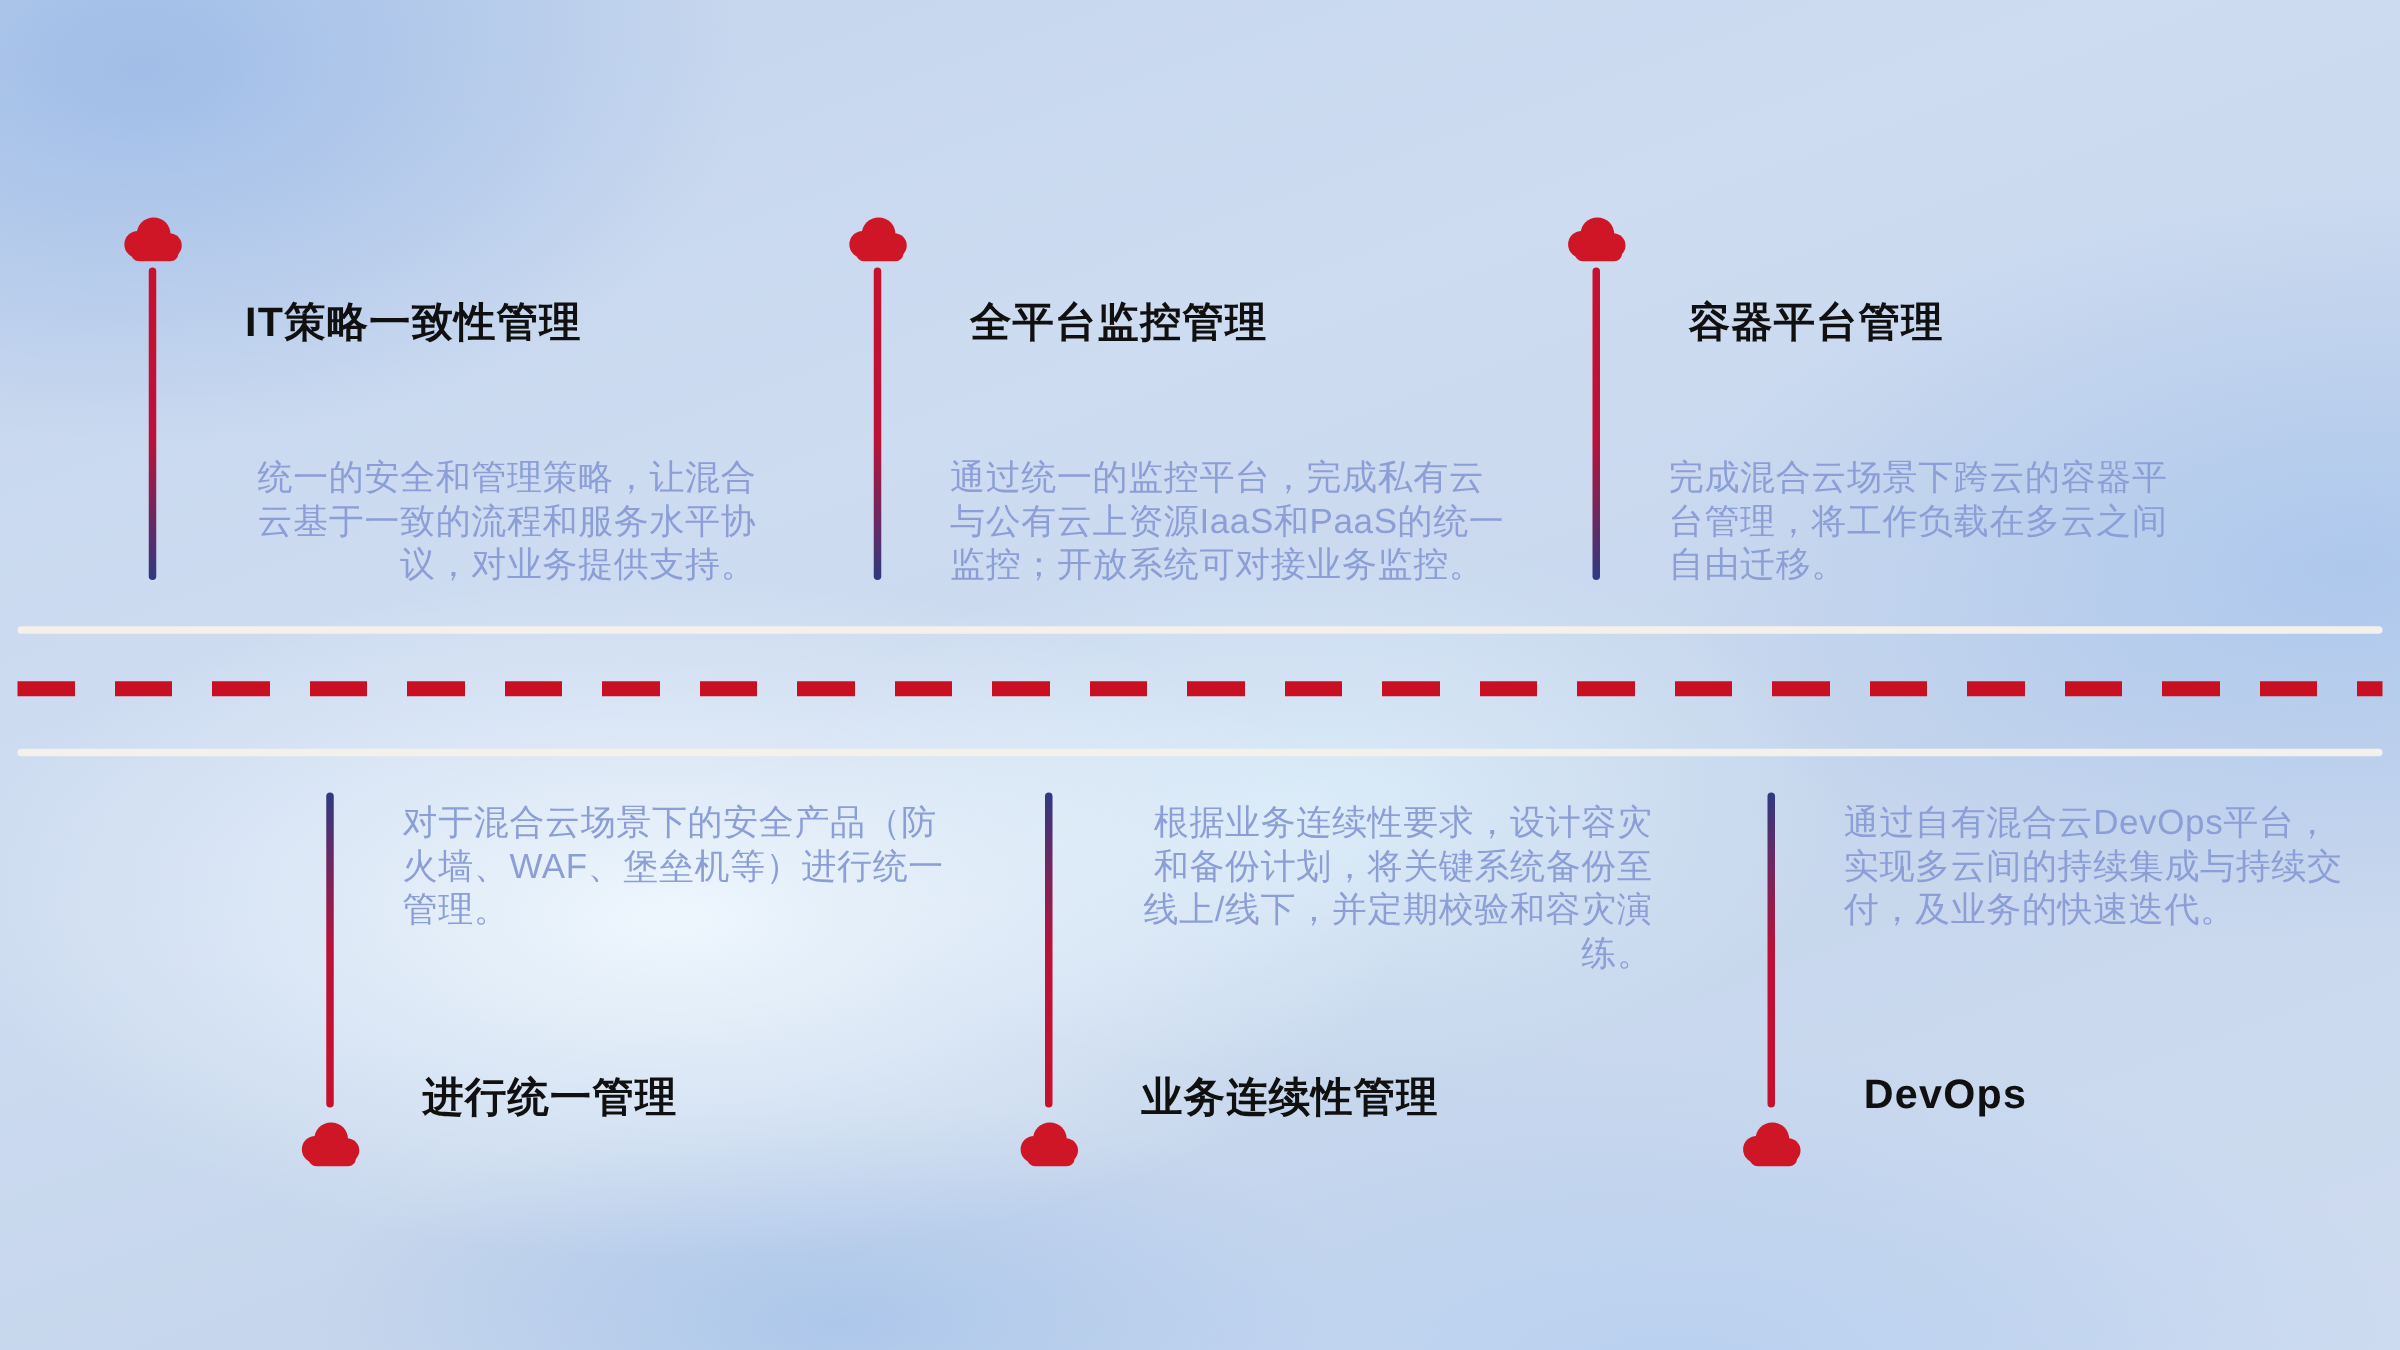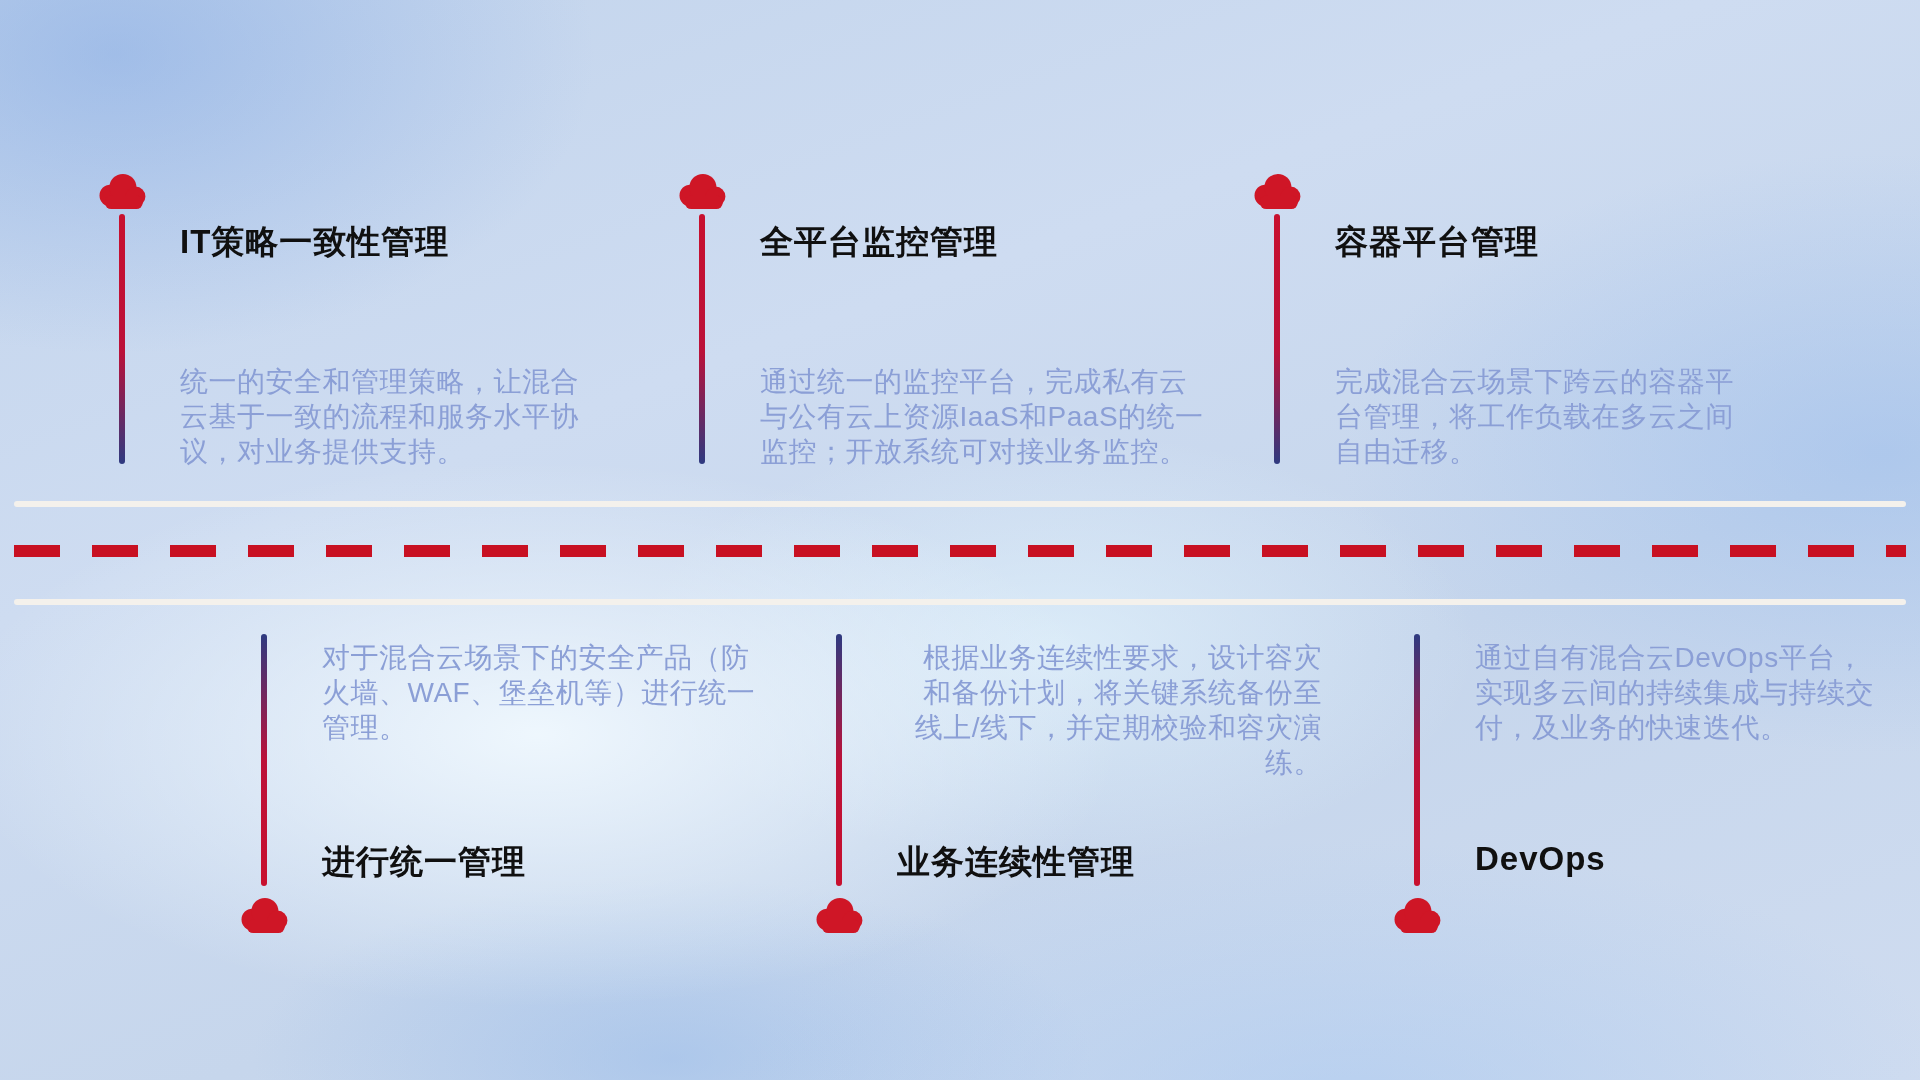--- a/index.html
+++ b/index.html
@@ -77,21 +77,21 @@
   }
   .vline.up {
     top: 0;
     height: 252px;
     background: linear-gradient(to bottom, #2e3a80 0%, #bb1139 50%, #c8102e 100%);
   }
 
   .title {
     position: absolute;
     left: 85px;
-    margin: 0;
+    margin: 16px;
     font-size: 33px;
     font-weight: 700;
     color: #101010;
     white-space: nowrap;
     letter-spacing: 1px;
   }
   .top-item .title { top: 48px; }
   .bottom-item .title { top: 206px; }
 
   .desc {
@@ -99,21 +99,21 @@
     left: 85px;
     margin: 0;
     font-size: 28px;
     line-height: 35px;
     color: #8b9fd6;
     letter-spacing: 0.5px;
   }
   .top-item .desc { top: 192px; }
   .bottom-item .desc { top: 6px; }
 
-  .t1 .desc { width: 425px; }
+  .t1 .desc { width: 425px; text-align: right; }
   .t2 .desc { width: 455px; }
   .t3 .desc { width: 425px; }
   .b1 .desc { width: 435px; }
   .b2 .desc { width: 425px; }
   .b3 .desc { width: 400px; }
 </style>
 </head>
 <body>
 
 <div class="stage">

